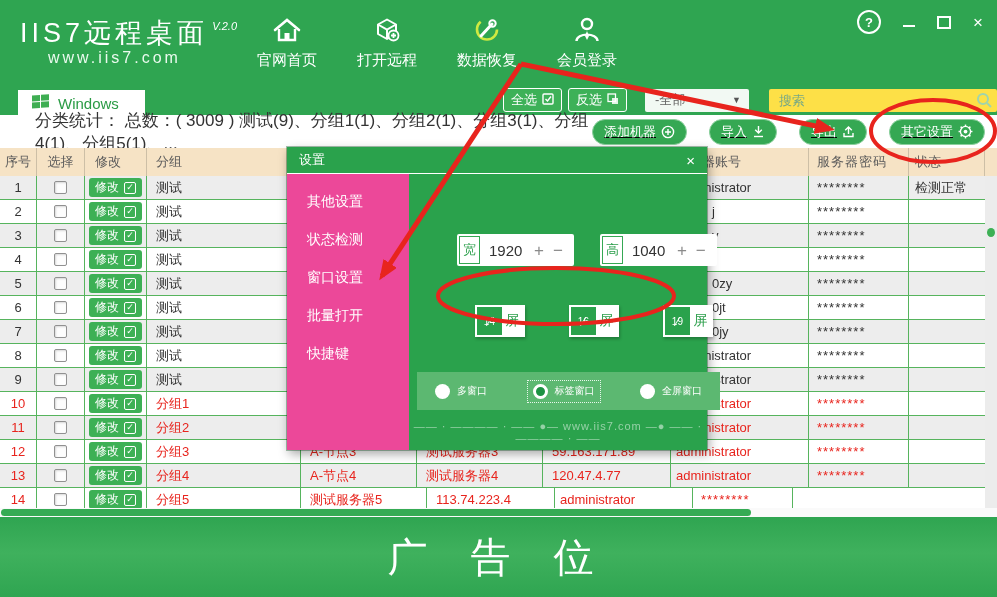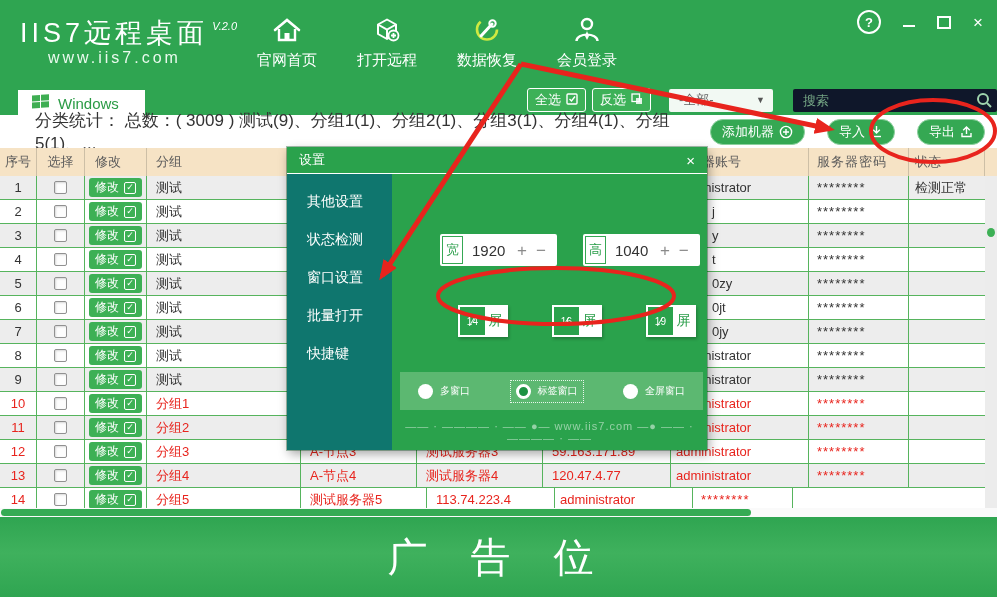--- a/index.html
+++ b/index.html
@@ -25,29 +25,29 @@
   .wintab{margin-left:18px;height:27px;margin-top:6px;background:#fff;display:flex;align-items:center;
           padding:0 26px 0 14px;gap:8px;cursor:pointer;}
   .wintab .wlbl{color:#2a9b45;font-size:15px;}
   .tr-right{margin-left:auto;display:flex;align-items:center;gap:6px;margin-right:0;}
   .gbtn{height:22px;background:#3db158;border:1px solid #fff;border-radius:3px;color:#fff;font-size:13px;
         display:flex;align-items:center;gap:5px;padding:0 7px;cursor:pointer;}
   .ddl{width:104px;height:23px;background:#f2f9f3;border-radius:2px;position:relative;display:flex;
        align-items:center;cursor:pointer;margin-left:12px;}
   .ddl .dtext{color:#666;font-size:13px;padding-left:10px;}
   .ddl .caret{position:absolute;right:8px;font-size:9px;color:#555;}
-  .srch{width:204px;height:23px;background:#0f172a;border-radius:2px;position:relative;margin-left:14px;}
+  .srch{width:228px;height:23px;background:#fde047;border-radius:2px;position:relative;margin-left:14px;}
   .srch input{position:absolute;inset:0;border:none;background:transparent;outline:none;font-size:13px;
        color:#4c8b5f;padding-left:10px;font-family:inherit;}
   .srch input::placeholder{color:#76a886;}
   .srch svg{position:absolute;right:4px;top:3px;}
   
   .statsbar{position:absolute;left:0;top:115px;width:997px;height:33px;background:#fff;display:flex;align-items:center;}
   .statsbar .summary{margin-left:35px;font-size:17px;color:#333;}
-  .pillgrp{margin-left:auto;display:flex;align-items:center;gap:22px;margin-right:12px;}
+  .pillgrp{margin-left:auto;display:flex;align-items:center;gap:22px;margin-right:12px;text-decoration:underline;}
   .pill{height:24px;border-radius:13px;background:#35a853;border:1px solid #8bd09d;color:#fff;font-size:13px;
         display:flex;align-items:center;gap:5px;padding:0 11px;cursor:pointer;white-space:nowrap;}
   
   .tablewrap{position:absolute;left:0;top:148px;width:997px;height:360px;overflow:hidden;background:#fff;}
   .thead{display:flex;height:28px;background:#f6e3c5;}
   .thead .hcell{box-sizing:border-box;border-right:1px solid #cdbfa6;font-size:13px;color:#5b5b5b;
         display:flex;align-items:center;}
   .trow{display:flex;height:24px;box-sizing:border-box;border-bottom:1px solid #56b45d;background:#ededed;}
   .trow:nth-child(even){background:#fff;}
   .cell{box-sizing:border-box;border-right:1px solid #56b45d;font-size:13px;color:#333;display:flex;
@@ -79,21 +79,21 @@
       background:linear-gradient(180deg,#2fa551 0%,#3fb15d 45%,#2fa551 100%);
       display:flex;align-items:center;justify-content:center;}
   .banner .btext{color:#fff;font-size:40px;letter-spacing:16px;font-weight:300;}
   
   .modal{position:absolute;left:287px;top:147px;width:420px;height:303px;background:#2aa24c;z-index:20;
       box-shadow:0 0 0 1px rgba(0,70,20,.35),2px 4px 10px rgba(0,0,0,.35);}
   .m-title{height:26px;border-bottom:1px solid #fff;display:flex;align-items:center;color:#fff;font-size:13px;
       padding:0 12px;}
   .m-close{margin-left:auto;cursor:pointer;font-size:15px;}
   .m-body{display:flex;height:276px;}
-  .m-side{width:105px;background:#0f766e;padding-top:16px;box-sizing:border-box;}
+  .m-side{width:122px;background:#ec4899;padding-top:16px;box-sizing:border-box;}
   .m-side .sitem{color:#fff;font-size:14px;padding-left:20px;height:22px;line-height:22px;margin-bottom:16px;cursor:pointer;}
   .m-content{flex:1;position:relative;}
   .sizerow{position:absolute;left:48px;top:60px;display:flex;gap:26px;}
   .numctl{display:flex;align-items:stretch;background:#fff;border:2px solid #fff;border-radius:2px;height:28px;box-sizing:content-box;}
   .nlabel{width:21px;background:#fff;border:1px solid #35a853;color:#2a9e4a;font-size:13px;display:flex;
       align-items:center;justify-content:center;box-sizing:border-box;}
   .nbox{display:flex;align-items:center;gap:9px;padding:0 9px;background:#fff;}
   .nval{color:#333;font-size:15px;min-width:36px;}
   .nstep{color:#8a8a8a;font-size:17px;cursor:pointer;line-height:17px;}
   .screenrow{position:absolute;left:66px;top:131px;display:flex;gap:44px;}
@@ -238,20 +238,37 @@
             <path d="M2 11.5 H11" stroke="#fff" stroke-width="1.4"></path>
           </svg>
       </div>
       <div class="pill">
         <span>导出</span>
         <svg width="13" height="13" viewBox="0 0 13 13">
             <path d="M6.5 9 V2.5 M3.2 5.2 L6.5 1.9 L9.8 5.2" stroke="#fff" stroke-width="1.4" fill="none"></path>
             <path d="M2 8 V11.5 H11 V8" stroke="#fff" stroke-width="1.4" fill="none"></path>
           </svg>
       </div>
+      <div class="pill">
+        <span>其它设置</span>
+        <svg width="15" height="15" viewBox="0 0 16 16">
+            <circle cx="8" cy="8" r="5.4" stroke="#fff" stroke-width="1.4" fill="none"></circle>
+            <circle cx="8" cy="8" r="2" fill="#fff"></circle>
+            <g stroke="#fff" stroke-width="1.6">
+              <path d="M8 0.6 V2.6"></path>
+              <path d="M8 13.4 V15.4"></path>
+              <path d="M0.6 8 H2.6"></path>
+              <path d="M13.4 8 H15.4"></path>
+              <path d="M2.8 2.8 L4.2 4.2"></path>
+              <path d="M11.8 11.8 L13.2 13.2"></path>
+              <path d="M13.2 2.8 L11.8 4.2"></path>
+              <path d="M4.2 11.8 L2.8 13.2"></path>
+            </g>
+          </svg>
+      </div>
     </div>
   </div>
 
   <div class="tablewrap">
     <div class="thead">
       <div class="hcell c-seq" style="justify-content:center;">序号</div>
       <div class="hcell c-sel" style="justify-content:center;">选择</div>
       <div class="hcell c-edit" style="justify-content:flex-start;padding-left:10px;">修改</div>
       <div class="hcell c-group">分组</div>
       <div class="hcell c-name"></div>

